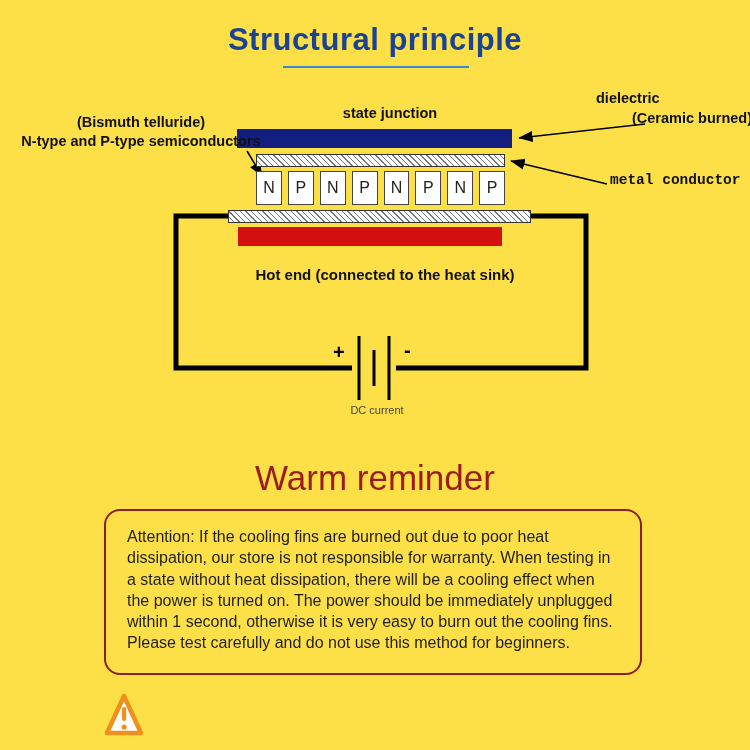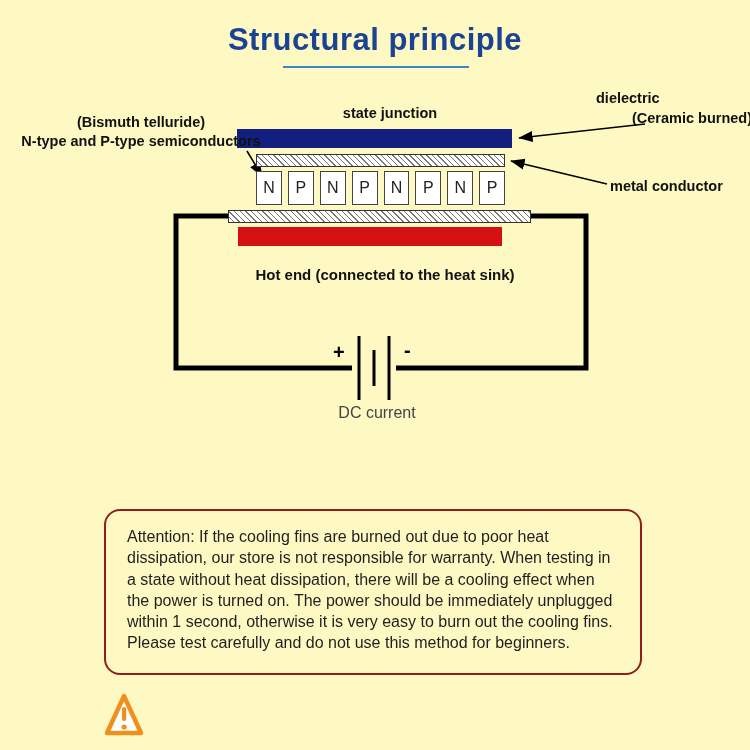--- a/index.html
+++ b/index.html
@@ -1,33 +1,33 @@
 <!DOCTYPE html>
 <html><head>
 <meta charset="utf-8">
 <style>
   html,body{margin:0;padding:0;background:#fff;}
-  .page{position:relative;width:750px;height:750px;background:#fef9c3;
+  .page{position:relative;width:750px;height:750px;background:#fde047;
         font-family:"Liberation Sans", sans-serif;overflow:hidden;}
 
   
   .main-title{position:absolute;top:22px;left:0;width:100%;text-align:center;
               font-size:31px;font-weight:bold;color:#1b4393;letter-spacing:.5px;}
   .title-underline{position:absolute;top:66px;left:283px;width:186px;height:2px;background:#3a87ca;}
 
   
   .lbl{position:absolute;font-weight:bold;font-size:14.5px;color:#111;white-space:nowrap;}
   .lbl-cold{top:105px;left:390px;transform:translateX(-50%);}
   .lbl-dielectric{top:90px;left:596px;text-align:right;}
   .lbl-ceramic{top:110px;left:632px;}
   .lbl-semi{top:113px;left:10px;width:262px;text-align:center;white-space:normal;line-height:1.3;}
-  .lbl-metal{top:178px;left:610px;}
+  .lbl-metal{top:172px;left:610px;font-family:Liberation Mono, monospace;}
   .lbl-hotend{top:266px;left:385px;transform:translateX(-50%);font-size:15px;}
   .lbl-dc{position:absolute;top:404px;left:377px;transform:translateX(-50%);
-          font-size:16px;color:#444;font-weight:normal;}
+          font-size:11px;color:#444;font-weight:normal;}
   .sign{position:absolute;font-size:20px;font-weight:bold;color:#000;}
   .sign-plus{top:341px;left:333px;}
   .sign-minus{top:339px;left:404px;}
 
   
   .bar{position:absolute;}
   .bar-cold{left:237px;top:129px;width:275px;height:19px;background:#131f7e;}
   .bar-hot{left:238px;top:227px;width:264px;height:19px;background:#d51010;}
   .hatch{position:absolute;height:13px;border:1px solid #333;box-sizing:border-box;
          background:repeating-linear-gradient(45deg,#ffffff 0 3px,#777 3px 4px);}
@@ -103,20 +103,21 @@
   <div class="lbl lbl-semi">
     <div>(Bismuth telluride)</div>
     <div>N-type and P-type semiconductors</div>
   </div>
   <div class="lbl lbl-metal">metal conductor</div>
   <div class="lbl lbl-hotend">Hot end (connected to the heat sink)</div>
   <div class="sign sign-plus">+</div>
   <div class="sign sign-minus">-</div>
   <div class="lbl-dc">DC current</div>
 
+  <div class="warm-title">Warm reminder</div>
   <div class="attention-box">
     <span>Attention: If the cooling fins are burned out due to poor heat dissipation, our store is not responsible for warranty. When testing in a state without heat dissipation, there will be a cooling effect when the power is turned on. The power should be immediately unplugged within 1 second, otherwise it is very easy to burn out the cooling fins. Please test carefully and do not use this method for beginners.</span>
   </div>
 
   <svg class="warning-icon" viewBox="0 0 40 48">
     <path d="M20 6 L37 43 L3 43 Z" fill="#ffffff" stroke="#f0901c" stroke-width="4.5" stroke-linejoin="round"></path>
     <rect x="18" y="17" width="4.2" height="14" rx="2" fill="#f0901c"></rect>
     <circle cx="20.1" cy="37" r="2.6" fill="#f0901c"></circle>
   </svg>
 

